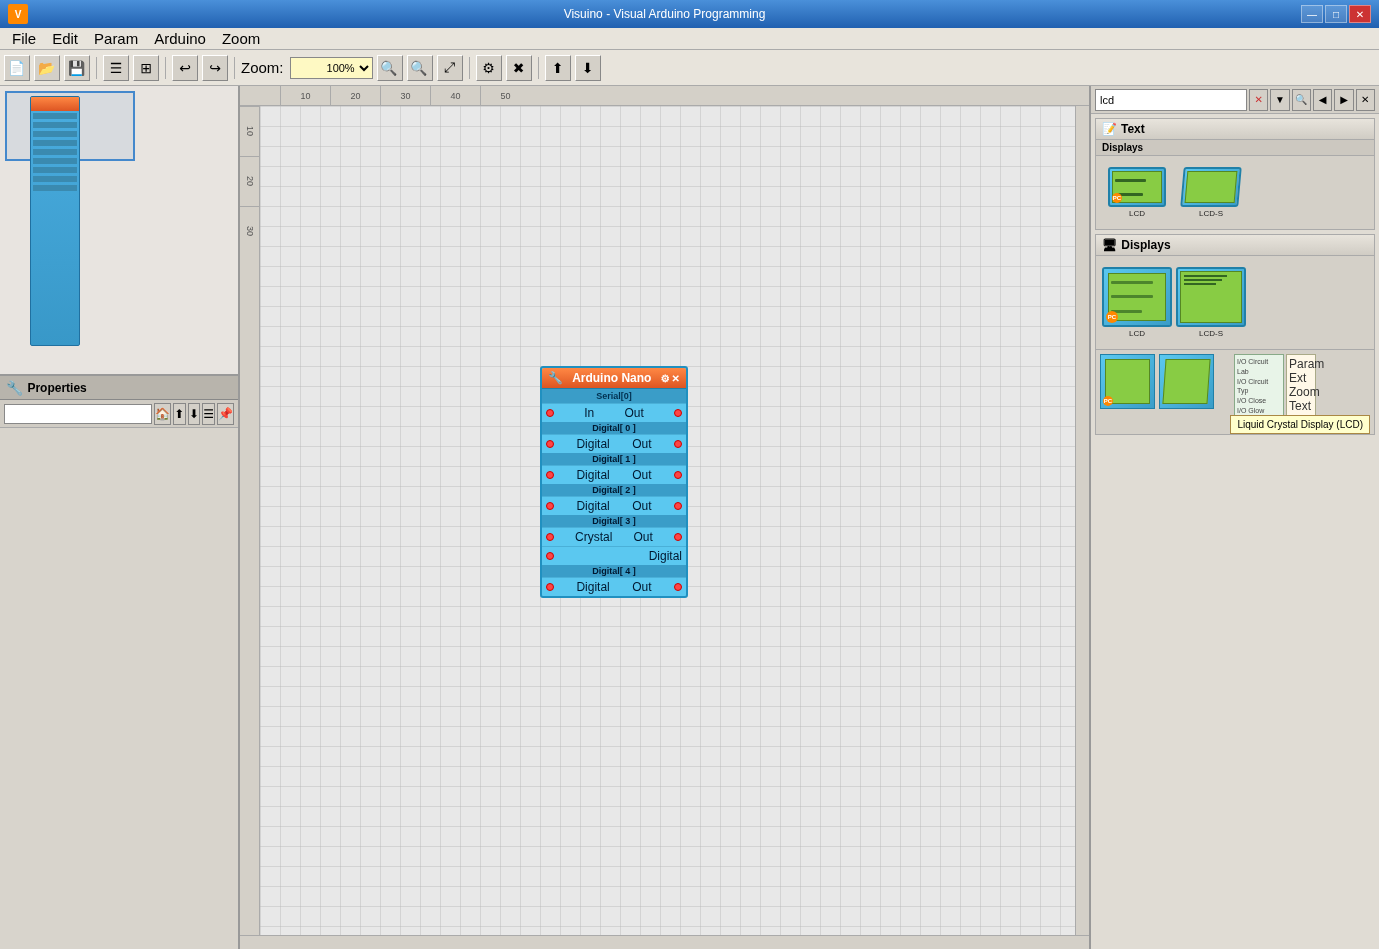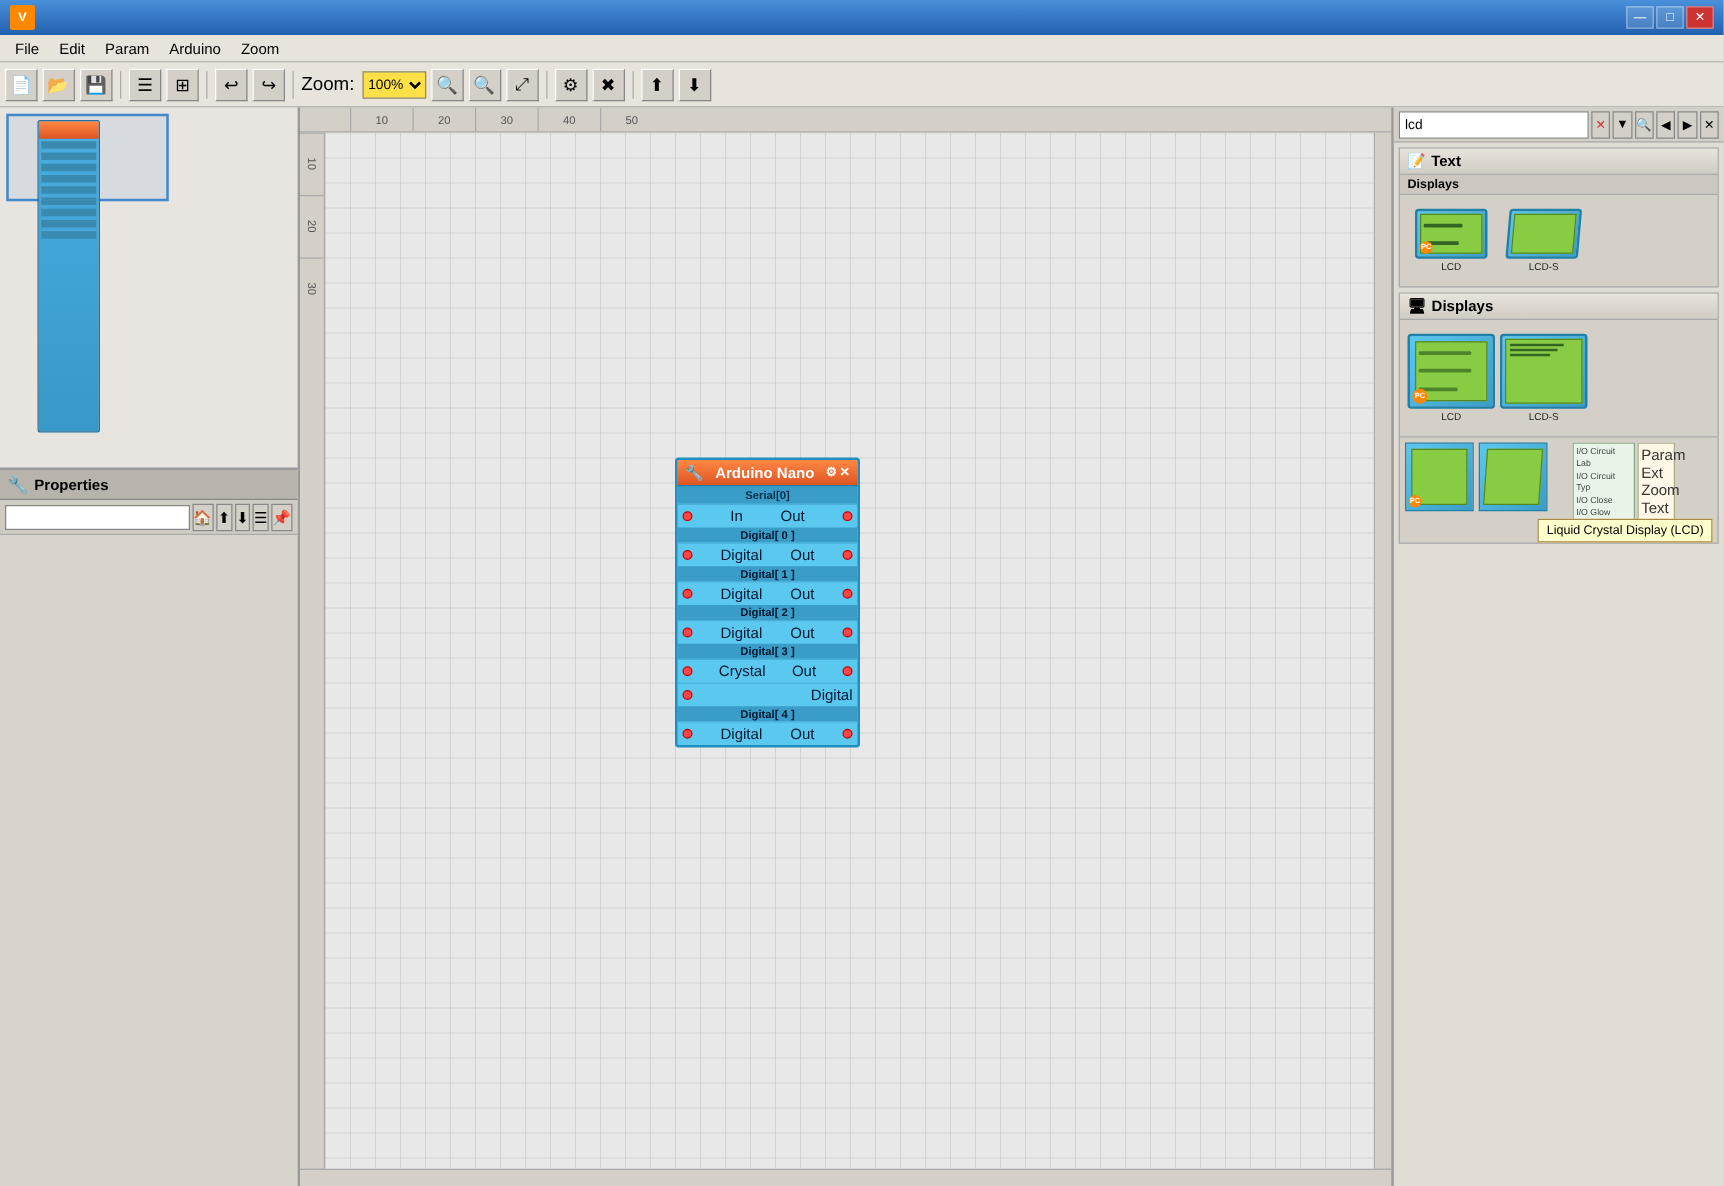--- a/index.html
+++ b/index.html
@@ -35,21 +35,21 @@
       height: 22px;
       background: #e8e4dc;
       border-bottom: 1px solid #aaa;
       display: flex;
       align-items: center;
       padding: 0 4px;
     }
     .menu-item {
       padding: 2px 8px;
       cursor: pointer;
-      font-size: 12px;
+      font-size: 15px;
     }
 
     
     #toolbar {
       height: 36px;
       background: #e8e4dc;
       border-bottom: 1px solid #aaa;
       display: flex;
       align-items: center;
       padding: 0 4px;
@@ -64,21 +64,22 @@
       display: flex; align-items: center; justify-content: center;
       cursor: pointer;
       font-size: 14px;
     }
     .tb-sep { width: 1px; height: 22px; background: #aaa; margin: 0 2px; }
     .zoom-label { font-size: 15px; margin-right: 2px; }
     .zoom-select {
       height: 22px;
       font-size: 11px;
       border: 1px solid #888;
-      background: #fde047;
+      background: #fef9c3;
+      padding-left: 32px;
     }
 
     
     #main-layout {
       display: flex;
       height: calc(949px - 86px);
     }
 
     
     #left-panel {
@@ -237,21 +238,21 @@
       font-size: 9px;
       text-align: center;
       padding: 1px 0;
       color: #001830;
       font-weight: bold;
     }
     .small-pin { width: 8px; height: 8px; border-radius: 50%; background: #ff4444; border: 1px solid #cc0000; display: inline-block; }
 
     
     #right-panel {
-      width: 266px;
+      width: 290px;
       background: #e0dcd4;
       border-left: 2px solid #999;
       display: flex;
       flex-direction: column;
     }
     #search-bar {
       height: 28px;
       background: #d4d0c8;
       border-bottom: 1px solid #aaa;
       display: flex;
@@ -388,20 +389,21 @@
       border-top: 1px solid #aaa;
     }
   </style>
 </head>
 <body>
 
 <div id="title-bar">
   <div id="title-bar-left">
     <div class="visuino-logo">V</div>
   </div>
+  <div id="title-bar-title">Visuino - Visual Arduino Programming</div>
   <div id="title-bar-controls">
     <div class="title-btn">—</div>
     <div class="title-btn">□</div>
     <div class="title-btn close">✕</div>
   </div>
 </div>
 
 <div id="menu-bar">
   <div class="menu-item">File</div>
   <div class="menu-item">Edit</div>

